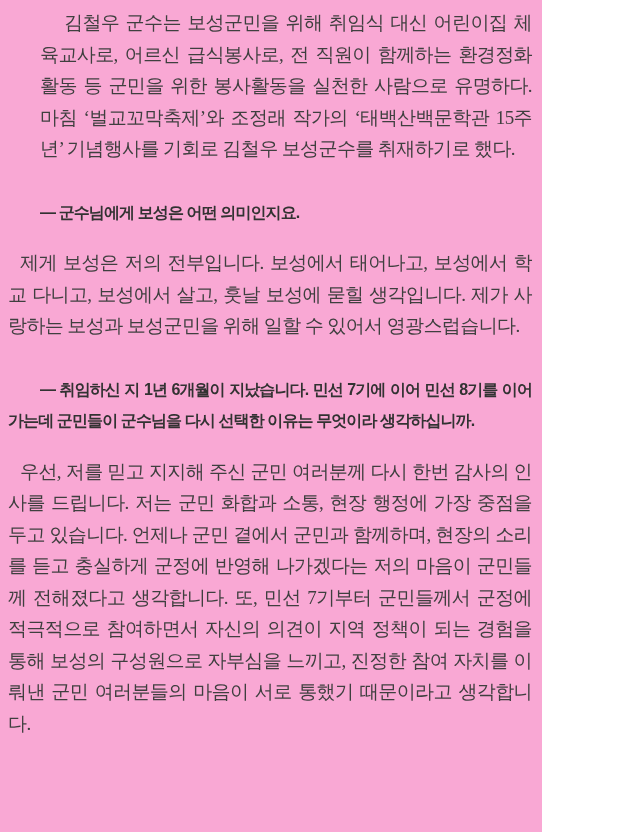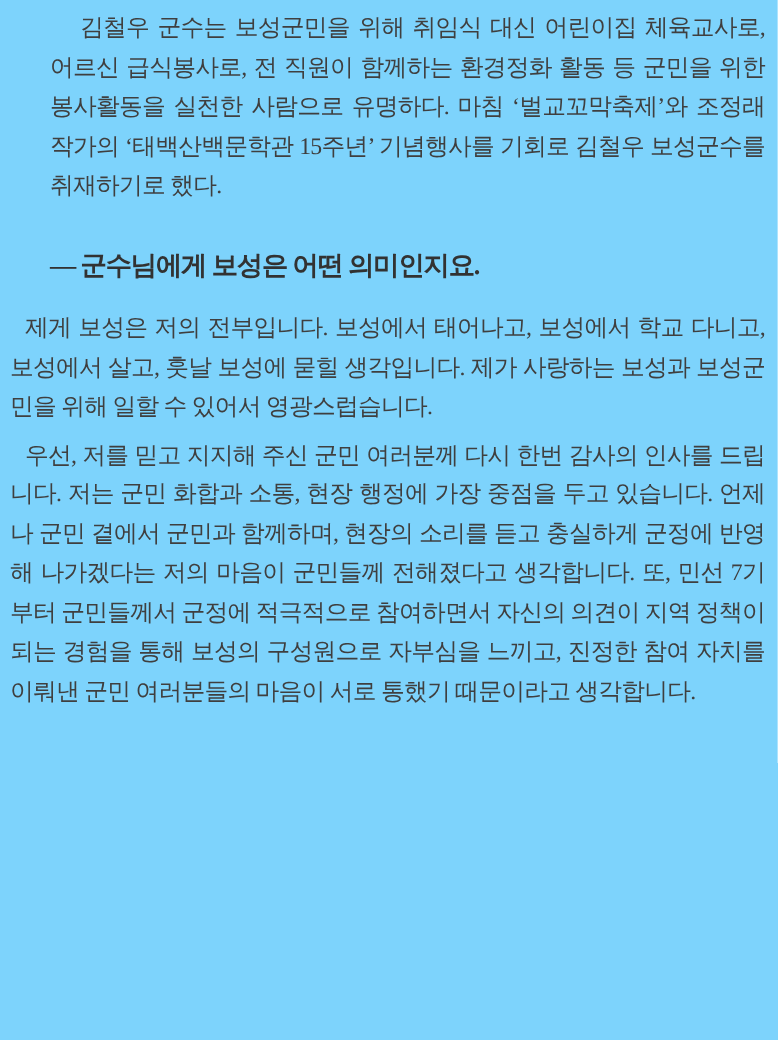--- a/index.html
+++ b/index.html
@@ -7,45 +7,45 @@
     padding: 0;
     background: #ffffff;
   }
   body {
     width: 622px;
     height: 832px;
     overflow: hidden;
   }
   .page {
     box-sizing: border-box;
-    width: 622px;
+    width: 542px;
     height: 832px;
     padding: 7px 10px 0 8px;
-    background: #7dd3fc;
+    background: #f9a8d4;
   }
   p {
     margin: 0;
     font-family: "Liberation Serif", "DejaVu Serif", serif;
     font-size: 19px;
     line-height: 31.5px;
     color: #3f3f3f;
     text-align: justify;
     word-break: break-all;
     letter-spacing: -0.6px;
   }
   
   .intro {
     margin-left: 32px;
     text-indent: 24px;
   }
   
   .question {
-    font-family: Liberation Serif, serif;
+    font-family: Liberation Sans, sans-serif;
     font-weight: 700;
-    font-size: 21px;
+    font-size: 16px;
     color: #323232;
     letter-spacing: -0.9px;
     text-indent: 32px;
     margin-top: 32px;
   }
   
   .answer {
     text-indent: 12px;
     margin-top: 19px;
   }
@@ -57,18 +57,19 @@
 <body>
 
 <div class="page">
 
   <p class="intro">김철우 군수는 보성군민을 위해 취임식 대신 어린이집 체육교사로, 어르신 급식봉사로, 전 직원이 함께하는 환경정화 활동 등 군민을 위한 봉사활동을 실천한 사람으로 유명하다. 마침 ‘벌교꼬막축제’와 조정래 작가의 ‘태백산백문학관 15주년’ 기념행사를 기회로 김철우 보성군수를 취재하기로 했다.</p>
 
   <p class="question">— 군수님에게 보성은 어떤 의미인지요.</p>
 
   <p class="answer">제게 보성은 저의 전부입니다. 보성에서 태어나고, 보성에서 학교 다니고, 보성에서 살고, 훗날 보성에 묻힐 생각입니다. 제가 사랑하는 보성과 보성군민을 위해 일할 수 있어서 영광스럽습니다.</p>
 
+  <p class="question">— 취임하신 지 1년 6개월이 지났습니다. 민선 7기에 이어 민선 8기를 이어가는데 군민들이 군수님을 다시 선택한 이유는 무엇이라 생각하십니까.</p>
 
   <p class="answer">우선, 저를 믿고 지지해 주신 군민 여러분께 다시 한번 감사의 인사를 드립니다. 저는 군민 화합과 소통, 현장 행정에 가장 중점을 두고 있습니다. 언제나 군민 곁에서 군민과 함께하며, 현장의 소리를 듣고 충실하게 군정에 반영해 나가겠다는 저의 마음이 군민들께 전해졌다고 생각합니다. 또, 민선 7기부터 군민들께서 군정에 적극적으로 참여하면서 자신의 의견이 지역 정책이 되는 경험을 통해 보성의 구성원으로 자부심을 느끼고, 진정한 참여 자치를 이뤄낸 군민 여러분들의 마음이 서로 통했기 때문이라고 생각합니다.</p>
 
 
 
 </div>
 
 </body></html>

